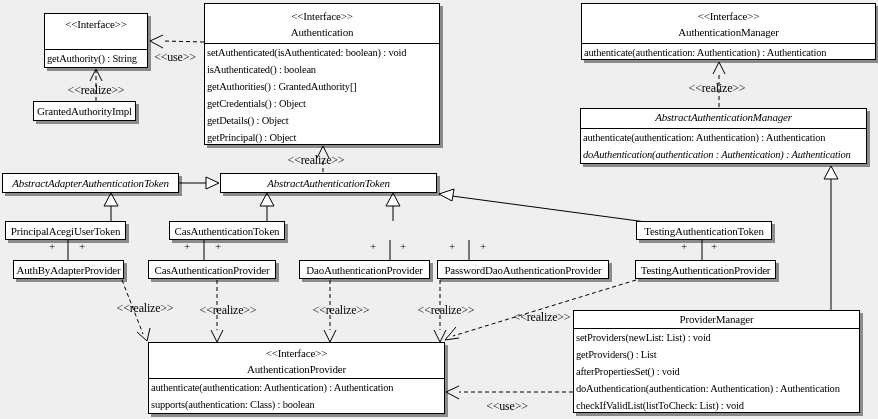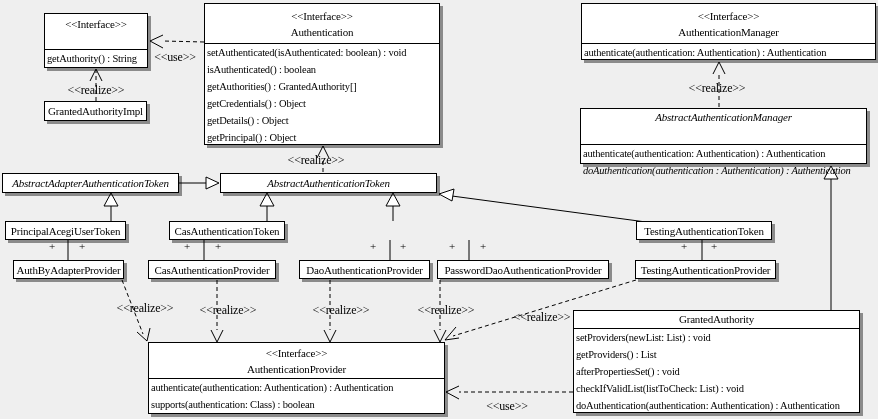--- a/index.html
+++ b/index.html
@@ -9,21 +9,21 @@
   }
   #edges{position:absolute;left:0;top:0;width:878px;height:419px;}
   .box{
     position:absolute;background:#fff;border:1px solid #000;
     box-shadow:3px 3px 0 rgba(0,0,0,0.42);box-sizing:border-box;color:#000;
   }
   .title{text-align:center;border-bottom:1px solid #000;box-sizing:border-box;overflow:hidden;}
   .t2-40{height:40px;padding-top:4px;}
   .t2-36{height:36px;padding-top:2px;}
   .t1-18{height:18px;line-height:17px;}
-  .t1-20{height:36px;line-height:19px;}
+  .t1-20{height:20px;line-height:19px;}
   .stereo,.cname{font-size:11px;line-height:16px;letter-spacing:-0.2px;white-space:nowrap;}
   .methods{overflow:hidden;}
   .m{font-size:10.5px;line-height:17px;padding:0 2px;letter-spacing:-0.2px;white-space:nowrap;}
   .m18{line-height:18px;}
   .single{display:flex;align-items:center;justify-content:center;font-size:11px;
           letter-spacing:-0.2px;white-space:nowrap;overflow:hidden;}
   .it{font-style:italic;}
   .ovis{overflow:visible;}
   .elabel{
     position:absolute;transform:translate(-50%,-50%);font-size:12px;color:#000;
@@ -96,21 +96,21 @@
 
   <div class="box" style="left:44px;top:13px;width:104px;height:55px">
     <div class="title t2-36">
       <div class="stereo">&lt;&lt;Interface&gt;&gt;</div>
     </div>
     <div class="methods">
       <div class="m m18">getAuthority() : String</div>
     </div>
   </div>
 
-  <div class="box single" style="left:44px;top:101px;width:103px;height:20px">
+  <div class="box single" style="left:33px;top:101px;width:103px;height:20px">
     <span class="cname">GrantedAuthorityImpl</span>
   </div>
 
   <div class="box" style="left:204px;top:3px;width:236px;height:142px">
     <div class="title t2-40">
       <div class="stereo">&lt;&lt;Interface&gt;&gt;</div>
       <div class="cname">Authentication</div>
     </div>
     <div class="methods">
       <div class="m">setAuthenticated(isAuthenticated: boolean) : void</div>
@@ -186,27 +186,27 @@
       <div class="stereo">&lt;&lt;Interface&gt;&gt;</div>
       <div class="cname">AuthenticationProvider</div>
     </div>
     <div class="methods">
       <div class="m">authenticate(authentication: Authentication) : Authentication</div>
       <div class="m">supports(authentication: Class) : boolean</div>
     </div>
   </div>
 
   <div class="box ovis" style="left:573px;top:310px;width:287px;height:103px">
-    <div class="title t1-18 cname">GrantedAuthority</div>
+    <div class="title t1-18 cname">ProviderManager</div>
     <div class="methods ovis">
       <div class="m">setProviders(newList: List) : void</div>
       <div class="m">getProviders() : List</div>
       <div class="m">afterPropertiesSet() : void</div>
+      <div class="m">doAuthentication(authentication: Authentication) : Authentication</div>
       <div class="m">checkIfValidList(listToCheck: List) : void</div>
-      <div class="m">doAuthentication(authentication: Authentication) : Authentication</div>
     </div>
   </div>
 
   <div class="elabel" style="left:96px;top:90px">&lt;&lt;realize&gt;&gt;</div>
   <div class="elabel" style="left:316px;top:160px">&lt;&lt;realize&gt;&gt;</div>
   <div class="elabel" style="left:717px;top:88px">&lt;&lt;realize&gt;&gt;</div>
   <div class="elabel" style="left:145px;top:308px">&lt;&lt;realize&gt;&gt;</div>
   <div class="elabel" style="left:228px;top:310px">&lt;&lt;realize&gt;&gt;</div>
   <div class="elabel" style="left:341px;top:310px">&lt;&lt;realize&gt;&gt;</div>
   <div class="elabel" style="left:446px;top:310px">&lt;&lt;realize&gt;&gt;</div>

